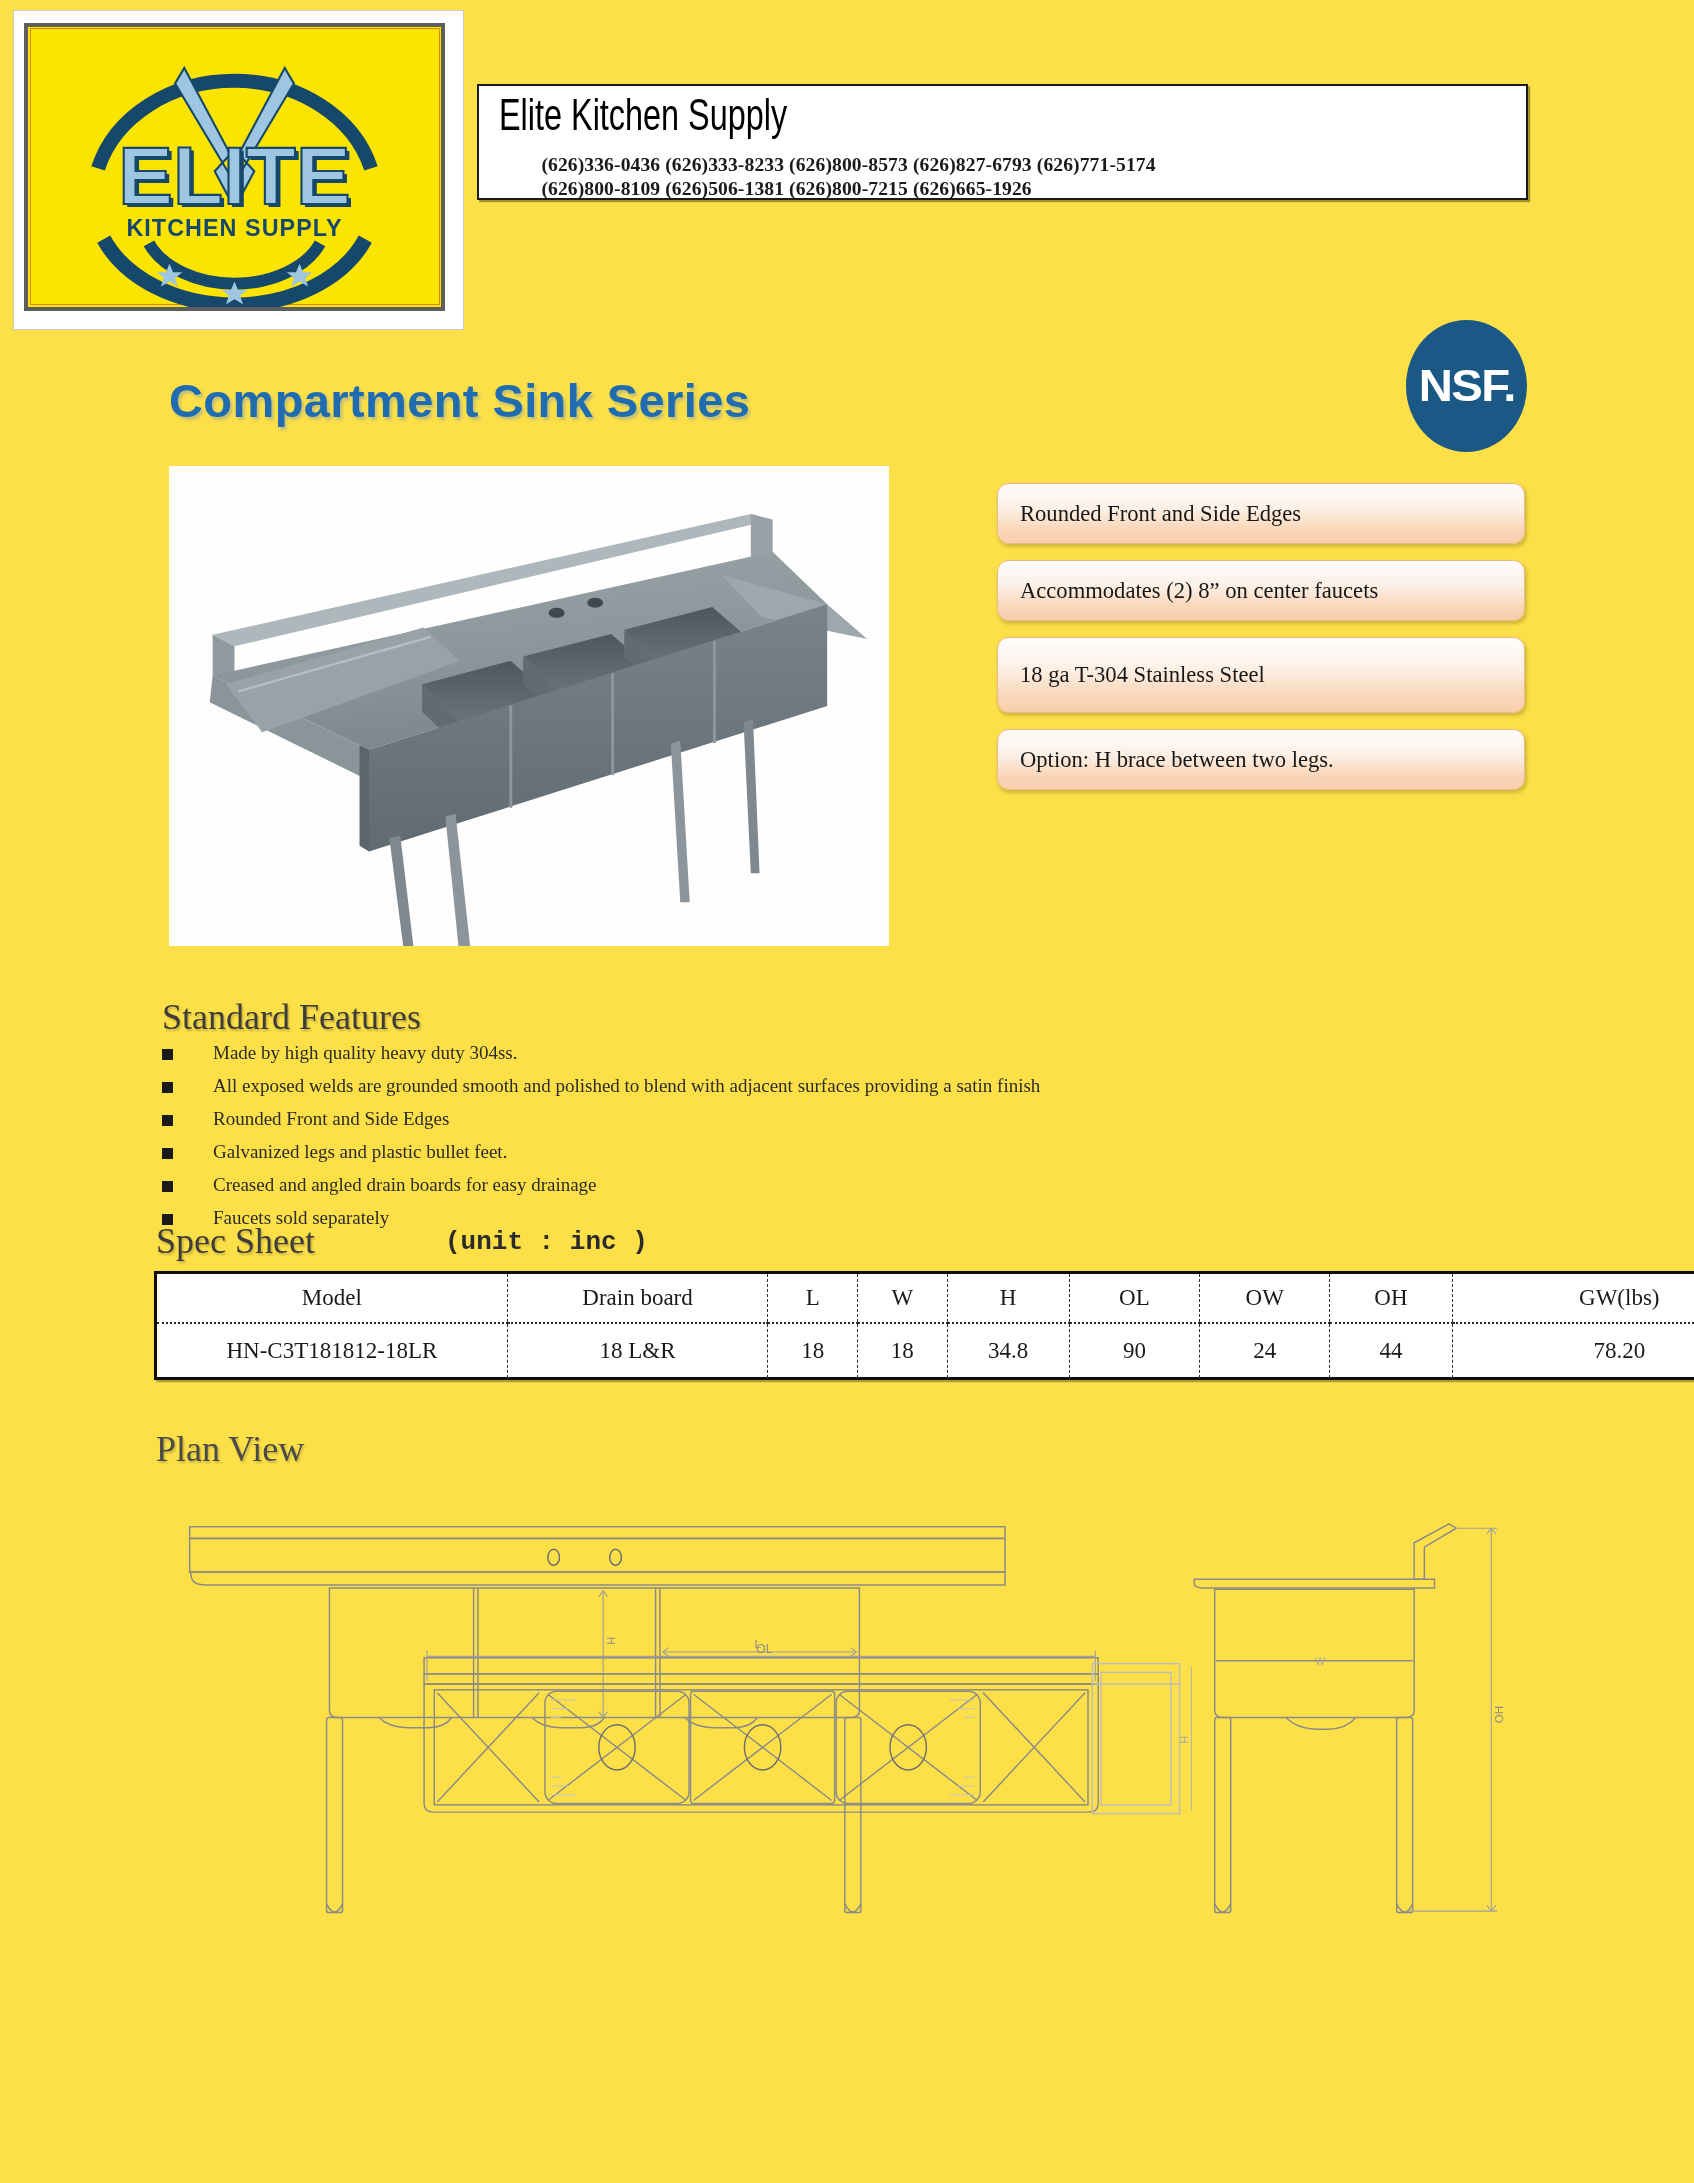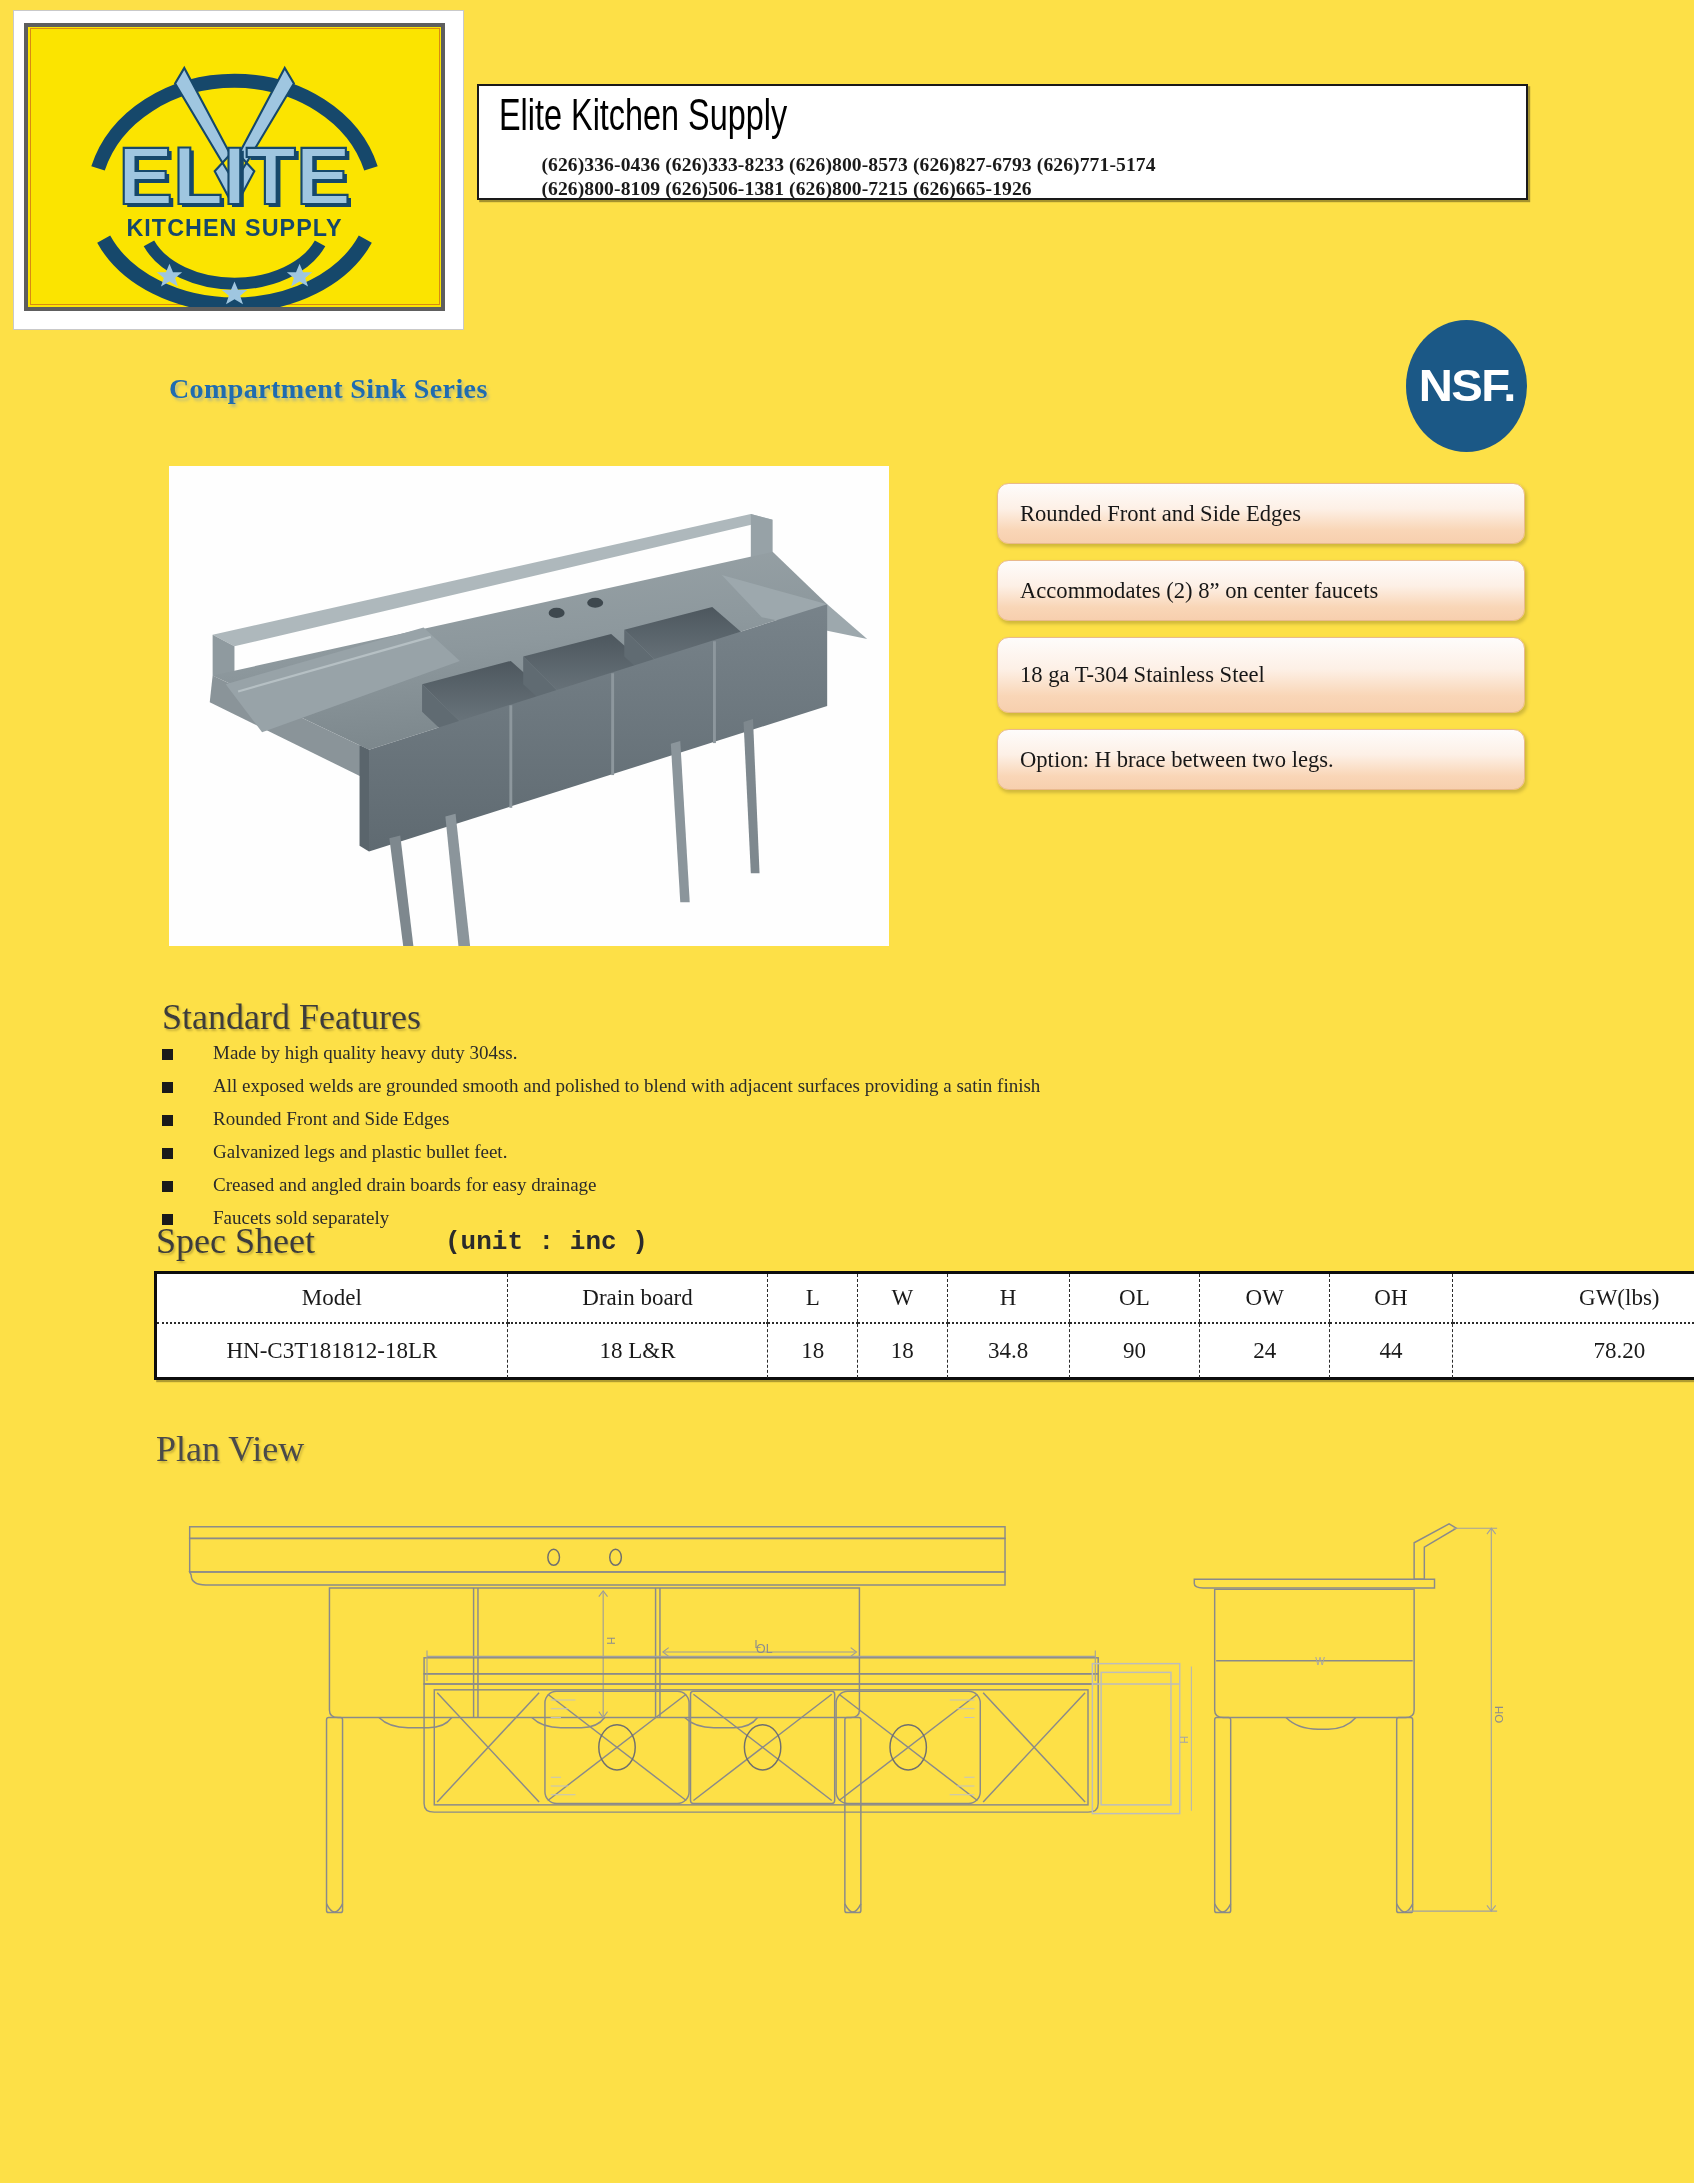--- a/index.html
+++ b/index.html
@@ -46,22 +46,22 @@
   .hdr-phones{
     position:absolute;left:20.4px;top:67px;
     font-family:"Liberation Serif", serif;
     font-weight:bold;font-size:19.6px;line-height:1.22;color:#1a1a1a;
     letter-spacing:0.1px;white-space:nowrap;margin-left:42px;
   }
 
   
   .series-title{
     position:absolute;left:169px;top:373px;
-    font-size:28px;font-weight:bold;color:#1f6cb0;
-    font-family:Liberation Serif, serif;
+    font-size:47px;font-weight:bold;color:#1f6cb0;
+    font-family:Liberation Sans, sans-serif;
     letter-spacing:0.4px;
     text-shadow:2.2px 2.9px 2.9px rgba(120,150,180,.45);
     white-space:nowrap;
   }
   .nsf{
     position:absolute;left:1406px;top:320px;width:121px;height:132px;
     border-radius:50%;background:#1b5886;
     display:flex;align-items:center;justify-content:center;
   }
   .nsf-text{

